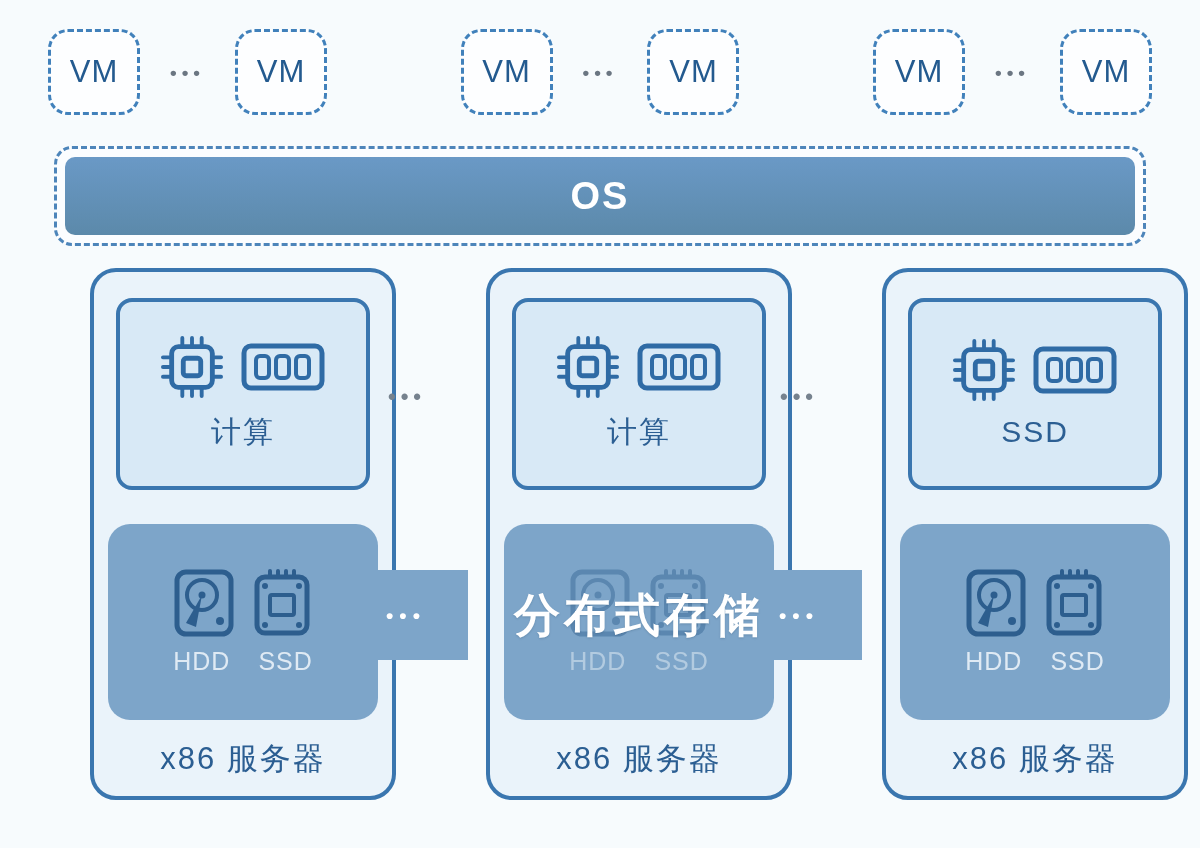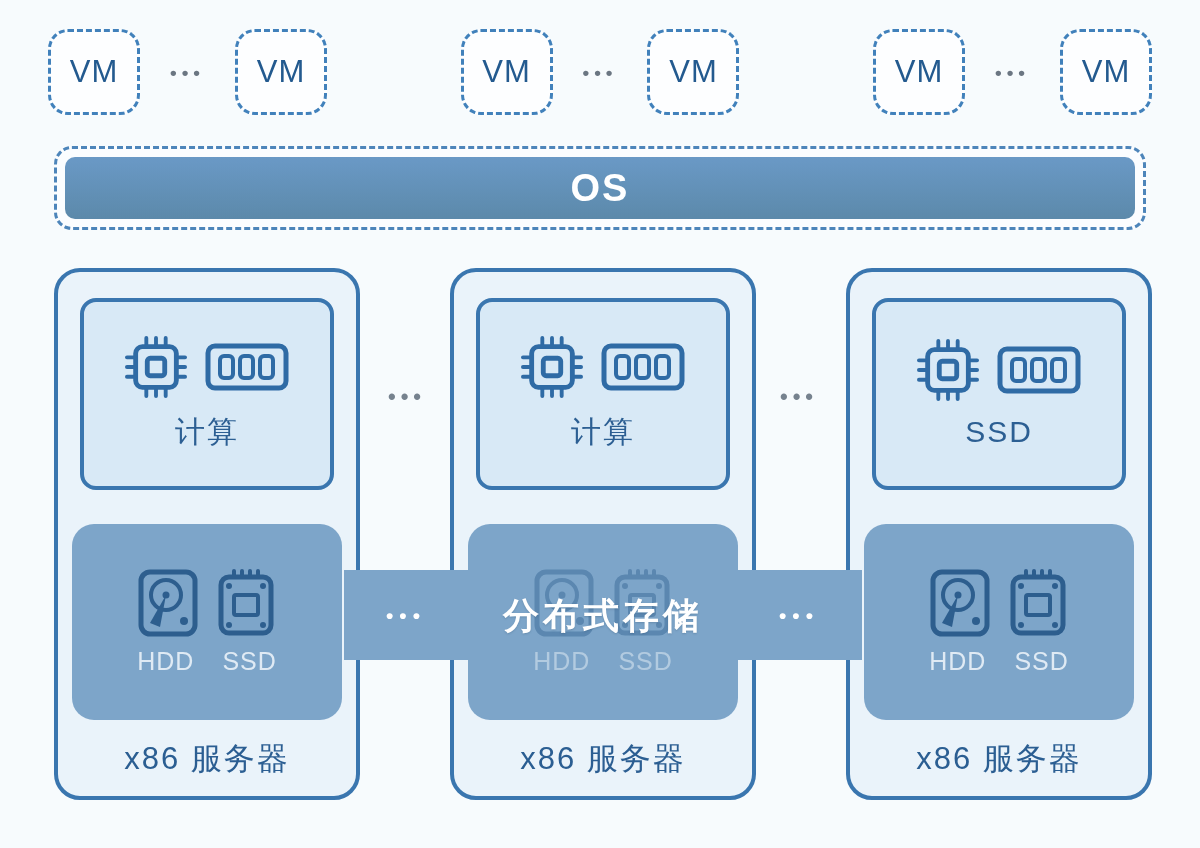--- a/index.html
+++ b/index.html
@@ -26,30 +26,30 @@
   .dots{
     font-size:19px;font-weight:bold;color:#6b7682;letter-spacing:5px;
     line-height:1;user-select:none;
   }
   
   .os-outer{
     position:absolute;top:146px;left:54px;width:1092px;box-sizing:border-box;
     border:3px dashed #4d85ba;border-radius:18px;padding:8px;background:#fbfdff;
   }
   .os-bar{
-    height:62px;border-radius:10px;
+    height:78px;border-radius:10px;
     background:linear-gradient(#6a99c6,#56839f 140%);
     background-color:#5d8dbf;
     display:flex;align-items:center;justify-content:center;
     color:#ffffff;font-size:38px;font-weight:bold;letter-spacing:2px;
   }
   
   .server{
     position:absolute;top:268px;width:306px;height:532px;box-sizing:border-box;
-    border:4px solid #3a76af;border-radius:26px;background:#eaf3fa;
+    border:4px solid #3a76af;border-radius:26px;background:#eaf3fa;margin-left:36px;
   }
   .server-1{left:54px;}
   .server-2{left:450px;}
   .server-3{left:846px;}
   .compute-box{
     position:absolute;left:22px;right:22px;top:26px;height:192px;box-sizing:border-box;
     border:4px solid #3a76af;border-radius:16px;background:#d8e9f6;
     display:flex;flex-direction:column;align-items:center;justify-content:center;gap:14px;
   }
   .icon-row{display:flex;align-items:center;gap:18px;}
@@ -64,21 +64,21 @@
   .storage-box{
     position:absolute;left:14px;right:14px;top:252px;height:196px;
     background:#7da5c9;border-radius:22px;
     display:flex;flex-direction:column;align-items:center;justify-content:center;gap:10px;
   }
   .storage-labels{display:flex;gap:28px;font-size:25px;color:#dfeaf4;letter-spacing:1px;}
   .storage-box.faded .icon-row{opacity:0.42;}
   .storage-box.faded .storage-labels{opacity:0.55;}
   .storage-title{
     position:absolute;left:50%;top:47%;transform:translate(-50%,-50%);
-    font-size:36px;font-weight:bold;color:#ffffff;letter-spacing:4px;
+    font-size:46px;font-weight:bold;color:#ffffff;letter-spacing:4px;
     white-space:nowrap;z-index:3;text-shadow:0 1px 2px rgba(40,70,100,.25);
   }
   .connector{
     position:absolute;top:570px;height:90px;background:#7da5c9;
     display:flex;align-items:center;justify-content:center;z-index:2;
   }
   .connector-1{left:344px;width:124px;border-radius:0 0 0 0;}
   .connector-2{left:736px;width:126px;}
   .connector .dots{color:#ffffff;font-size:21px;letter-spacing:6px;}
   .server-label{

